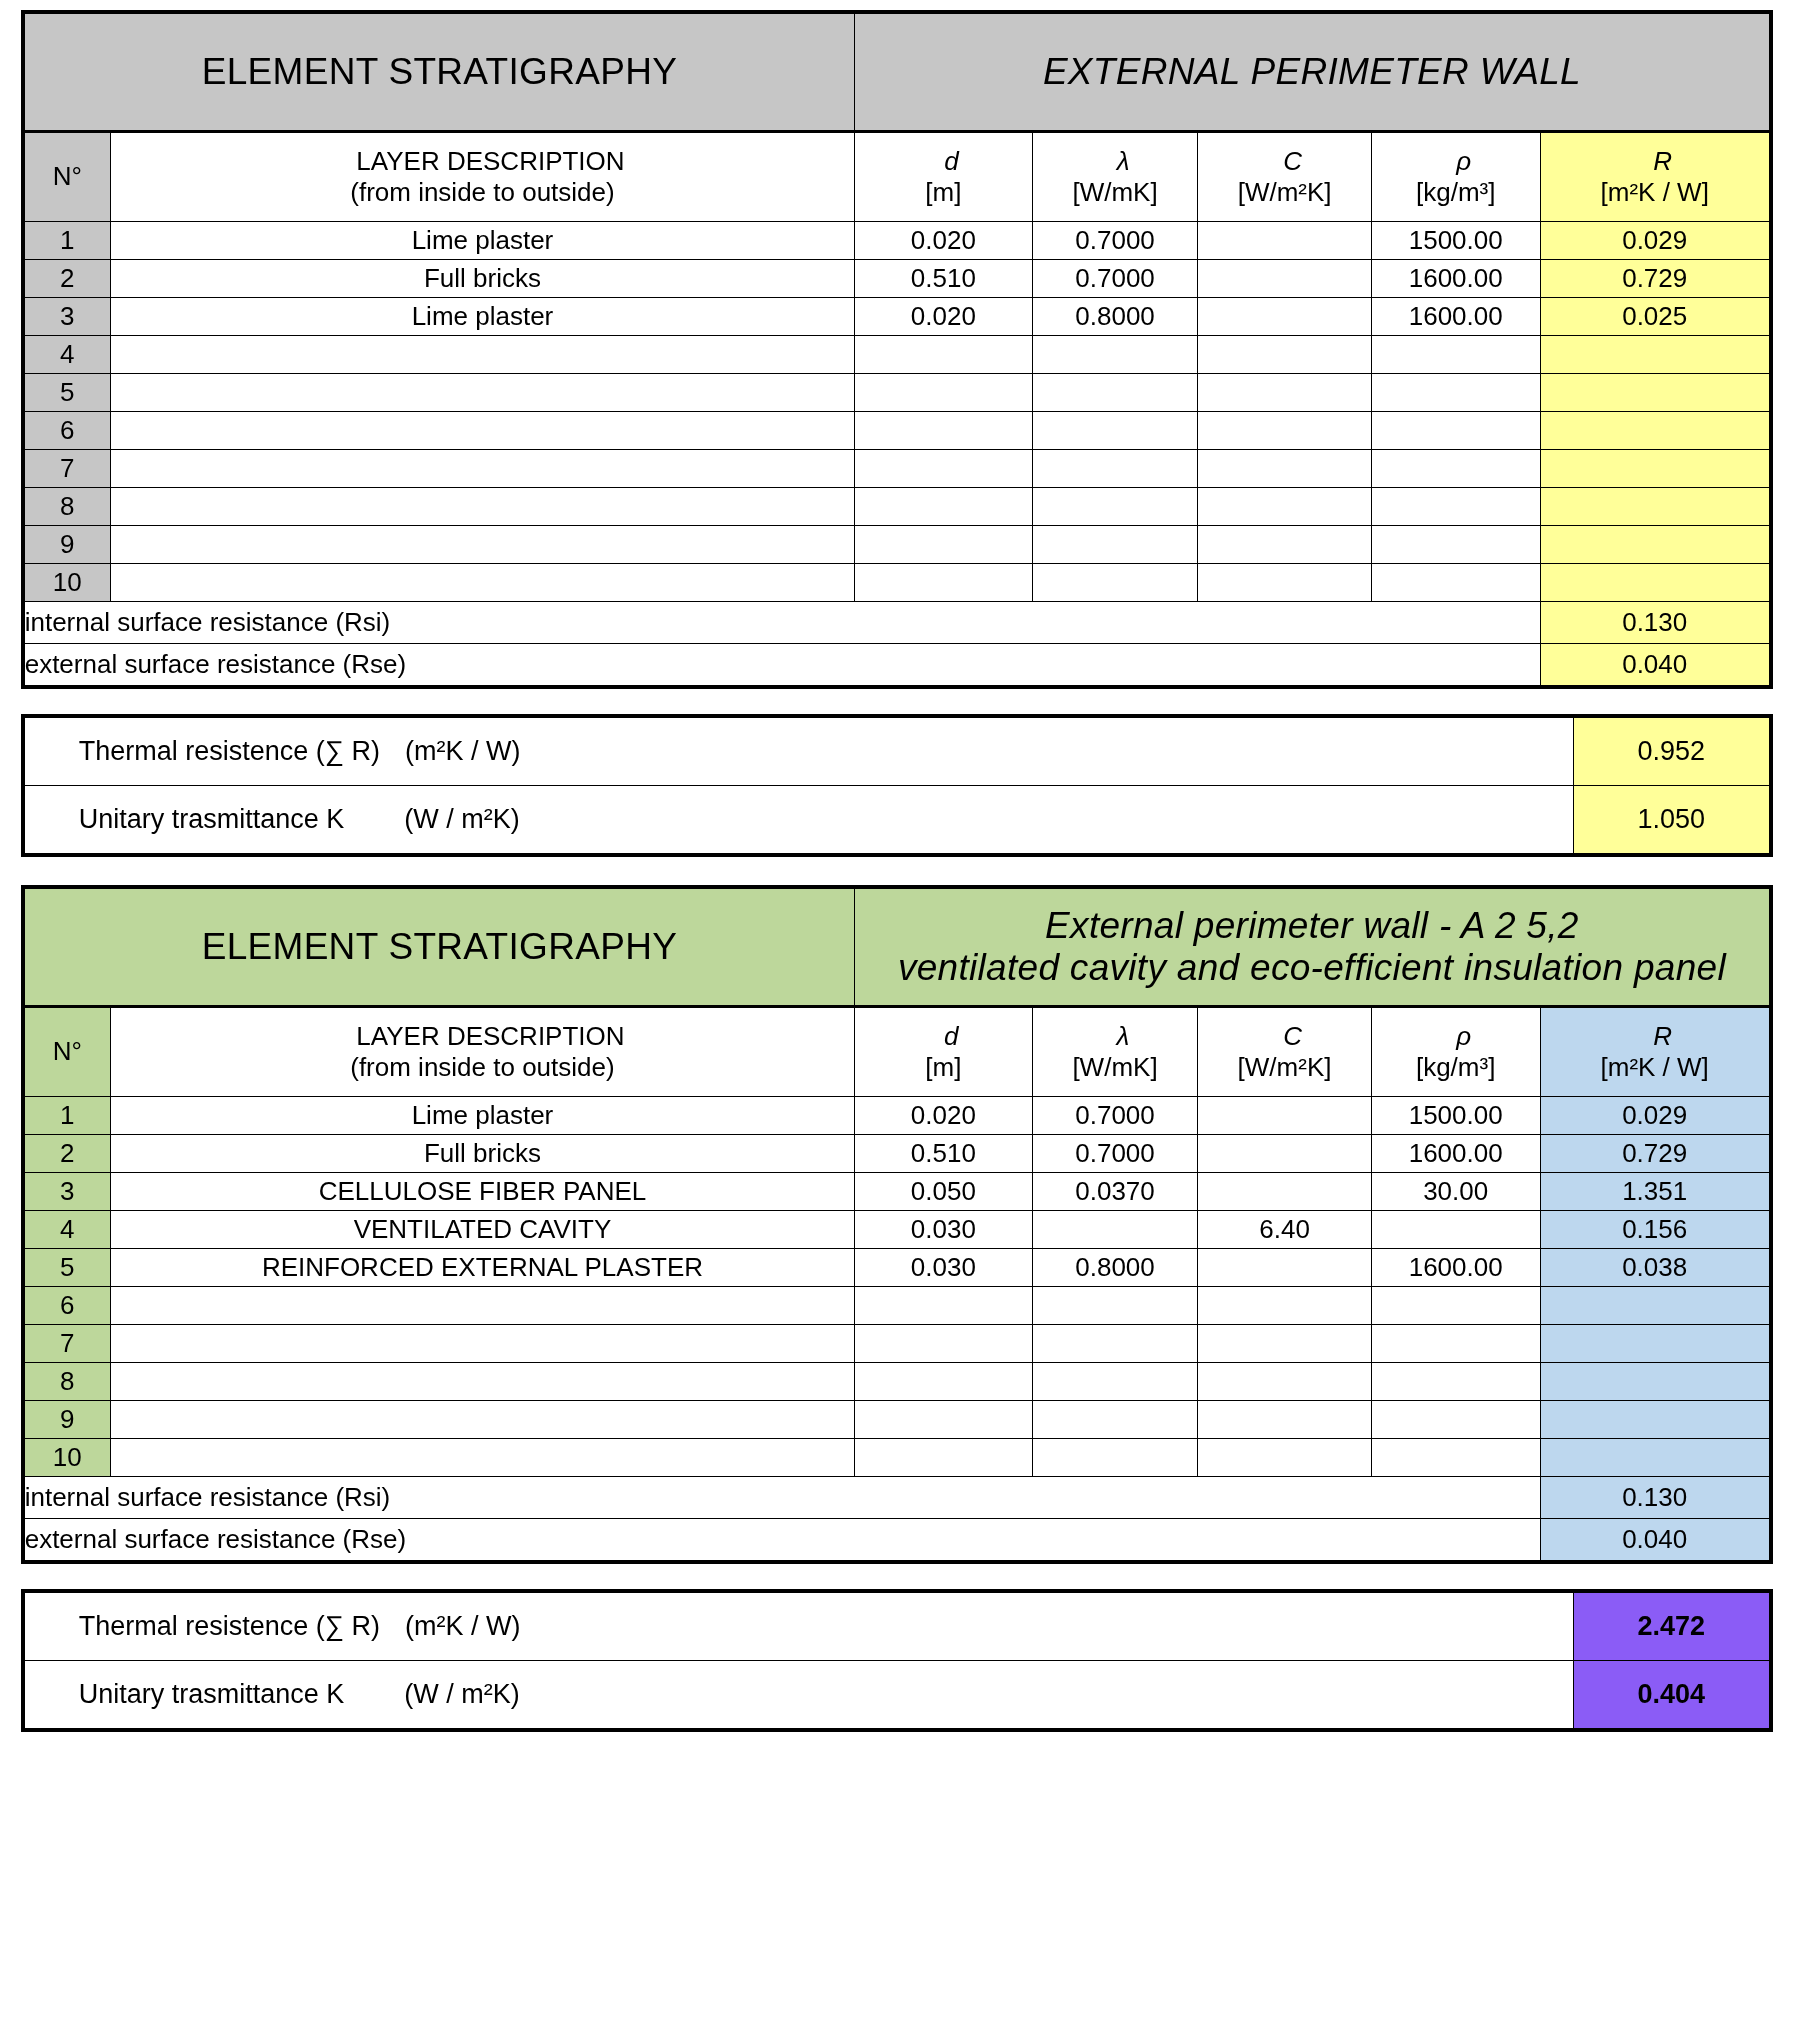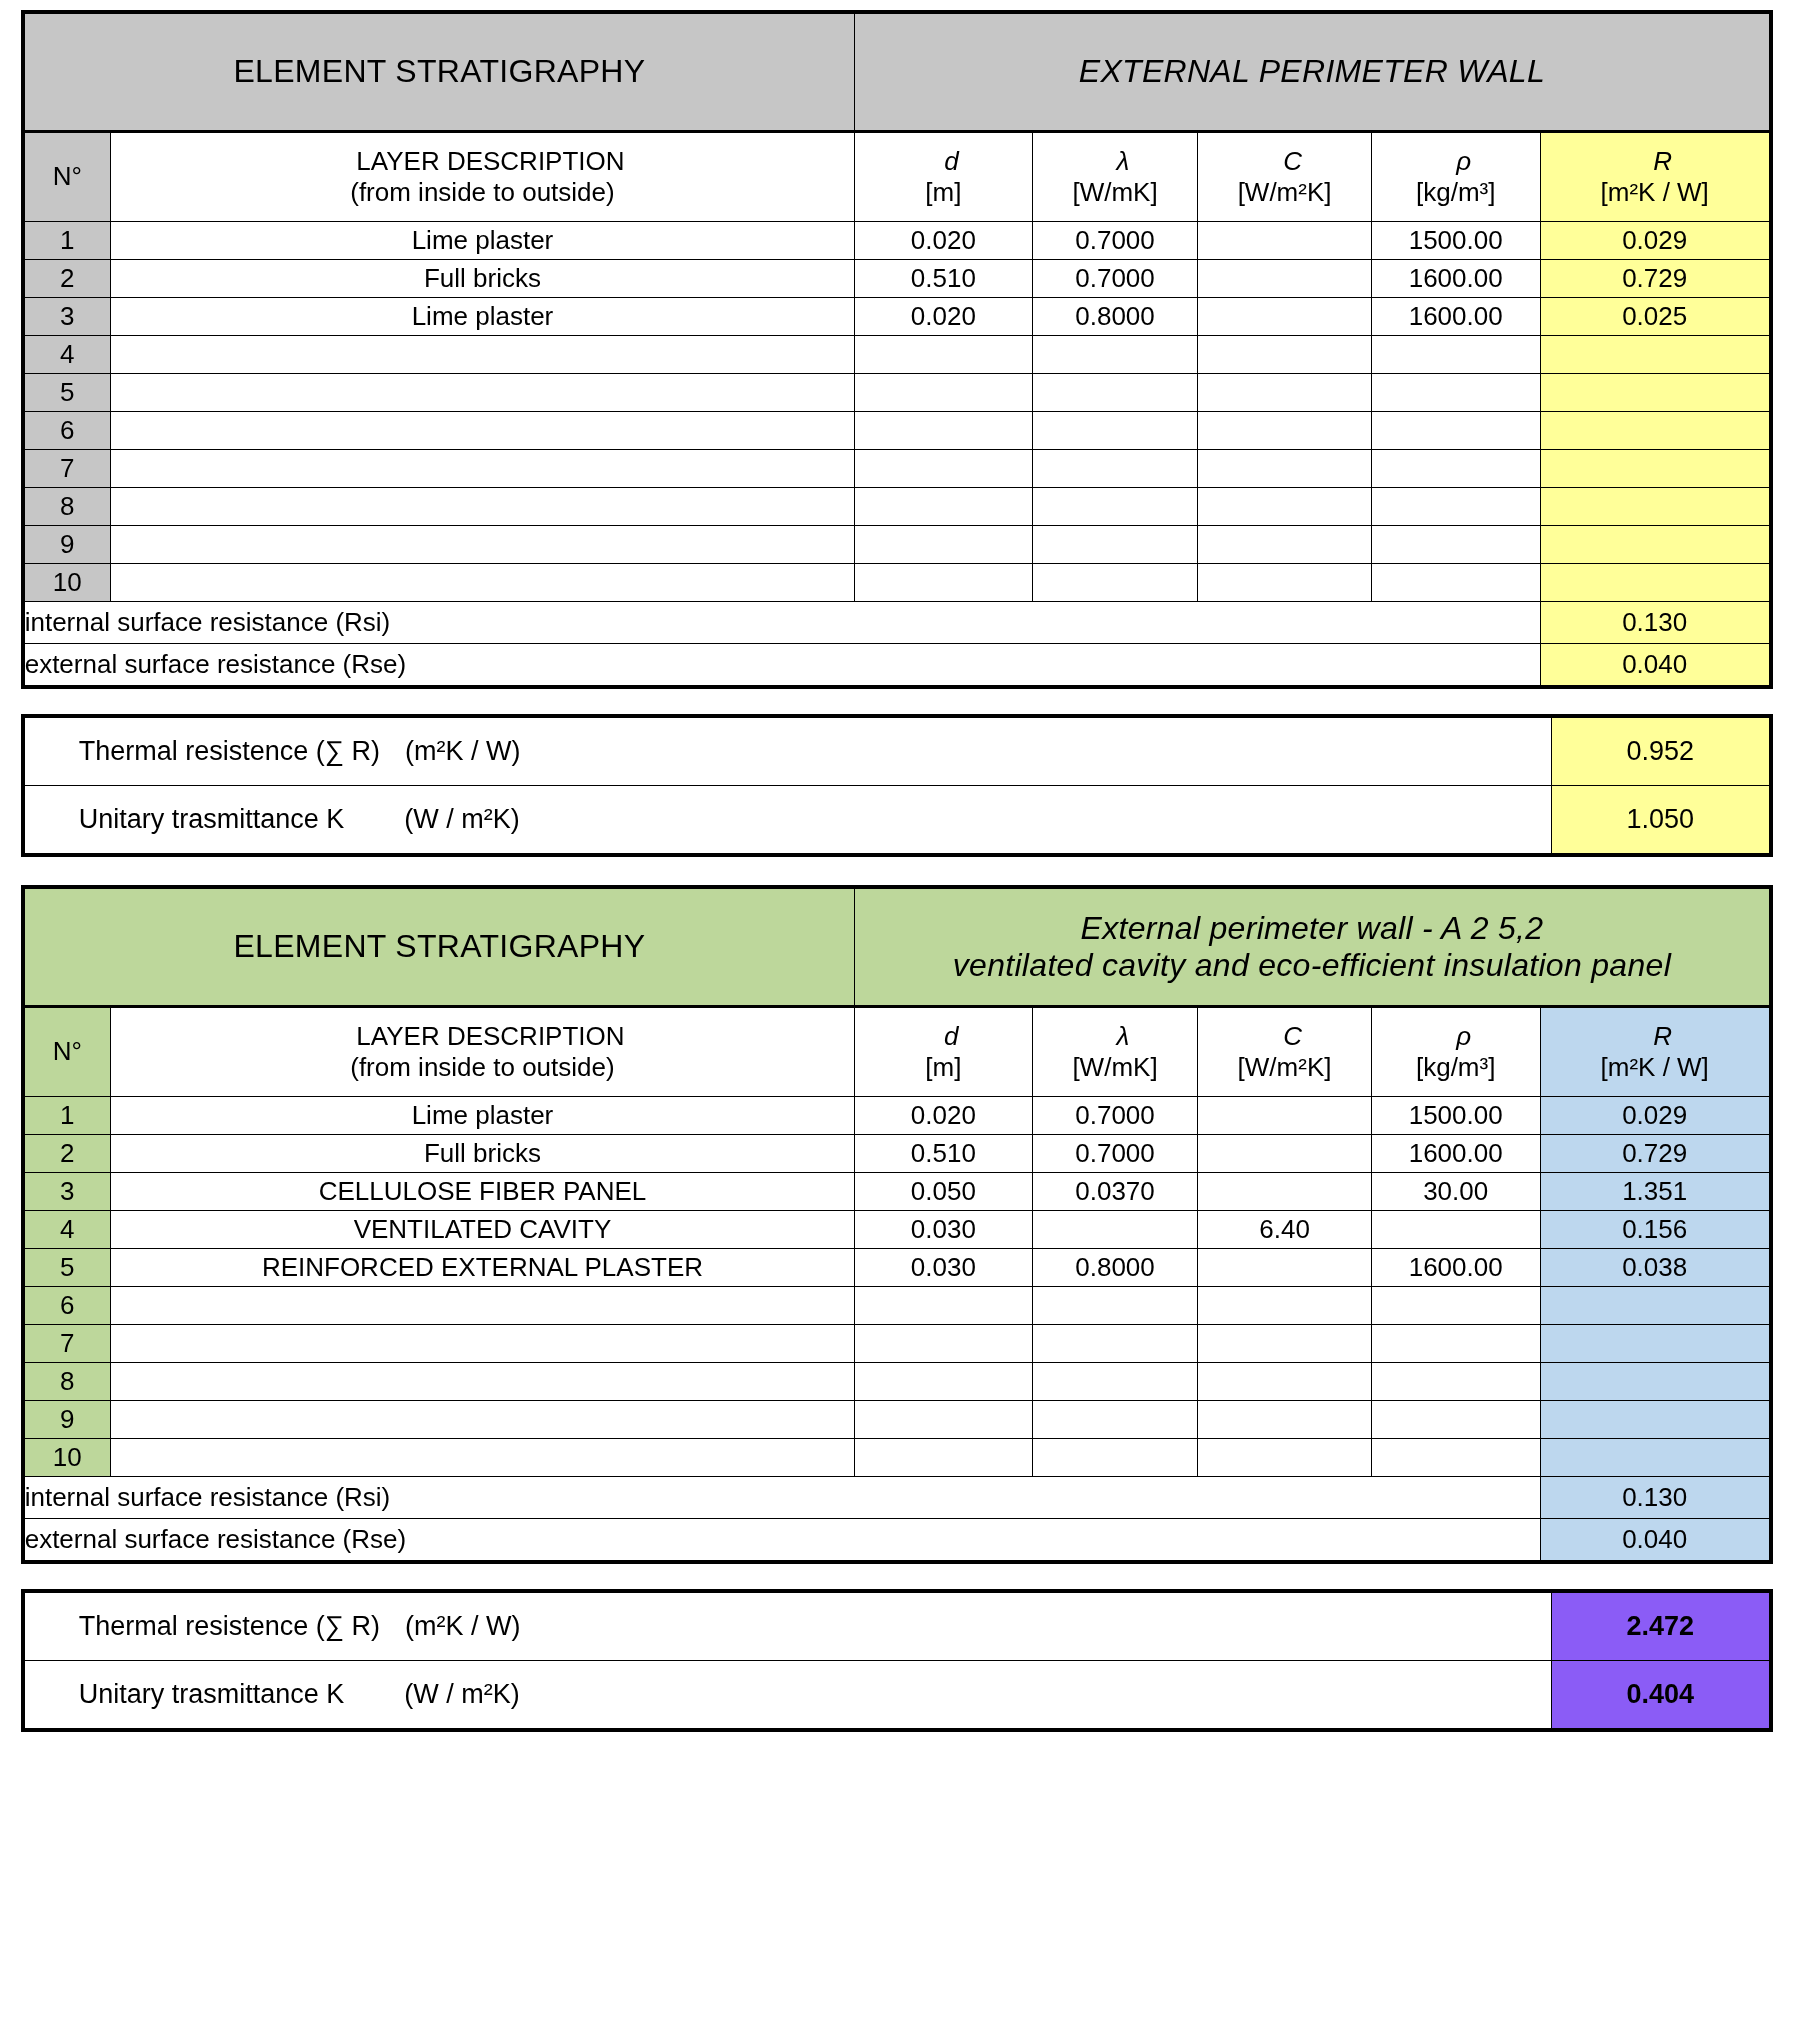--- a/index.html
+++ b/index.html
@@ -43,21 +43,21 @@
   col.c-d     { width: 169px; }
   col.c-lam   { width: 158px; }
   col.c-c     { width: 165px; }
   col.c-rho   { width: 161px; }
   col.c-r     { width: 218px; }
 
   
   .banner-left, .banner-right {
     text-align: center;
     font-weight: bold;
-    font-size: 32px;
+    font-size: 37px;
     letter-spacing: 0.3px;
     height: 118px;
     border-bottom: 3.3px solid #000 !important;
   }
   .banner-right { font-style: italic; }
   .banner-right .l2 { display:block; }
   .gray  { background: #c6c6c6; }
   .green { background: #bdd79b; }
 
   
@@ -112,21 +112,21 @@
   
   .sum-table { border-collapse: collapse; width: 100%; table-layout: fixed; }
   .sum-table td { border: 1.1px solid #000; padding: 0; }
   .sum-table tr td { height: 68px; }
   td.sum-label {
     text-align: left;
     padding-left: 54px;
     font-size: 27px;
   }
   td.sum-val {
-    width: 218px;
+    width: 196px;
     text-align: center;
     font-size: 27px;
     background: #ffff99;
   }
   td.sum-val.blue { background: #8b5cf6; font-weight: bold; }
   .sum-label .gapw { display:inline-block; width: 25px; }
 </style>
 </head>
 <body>
 

